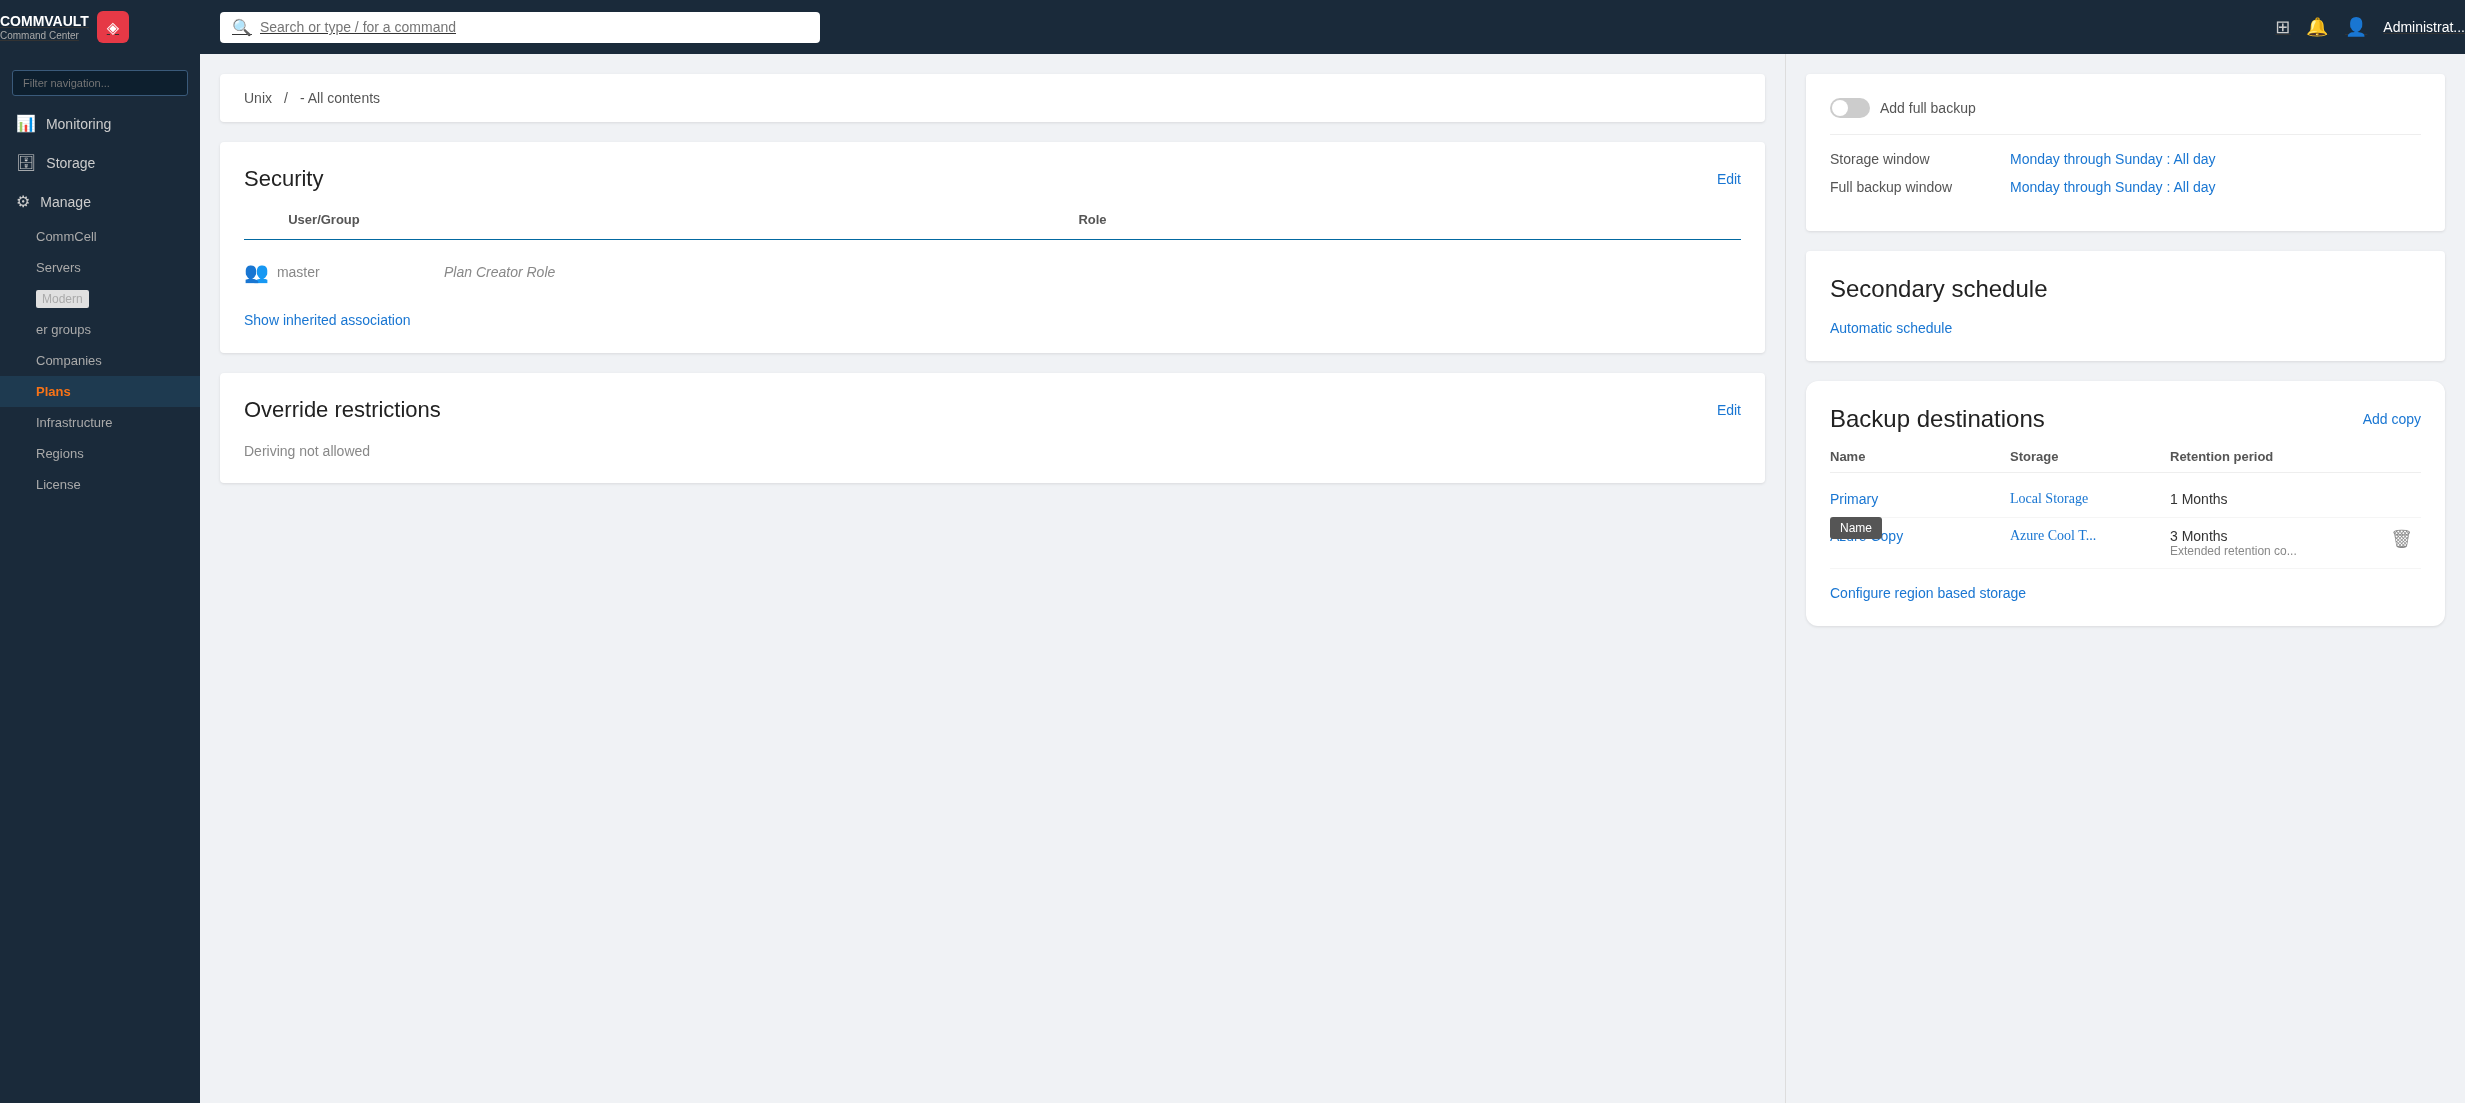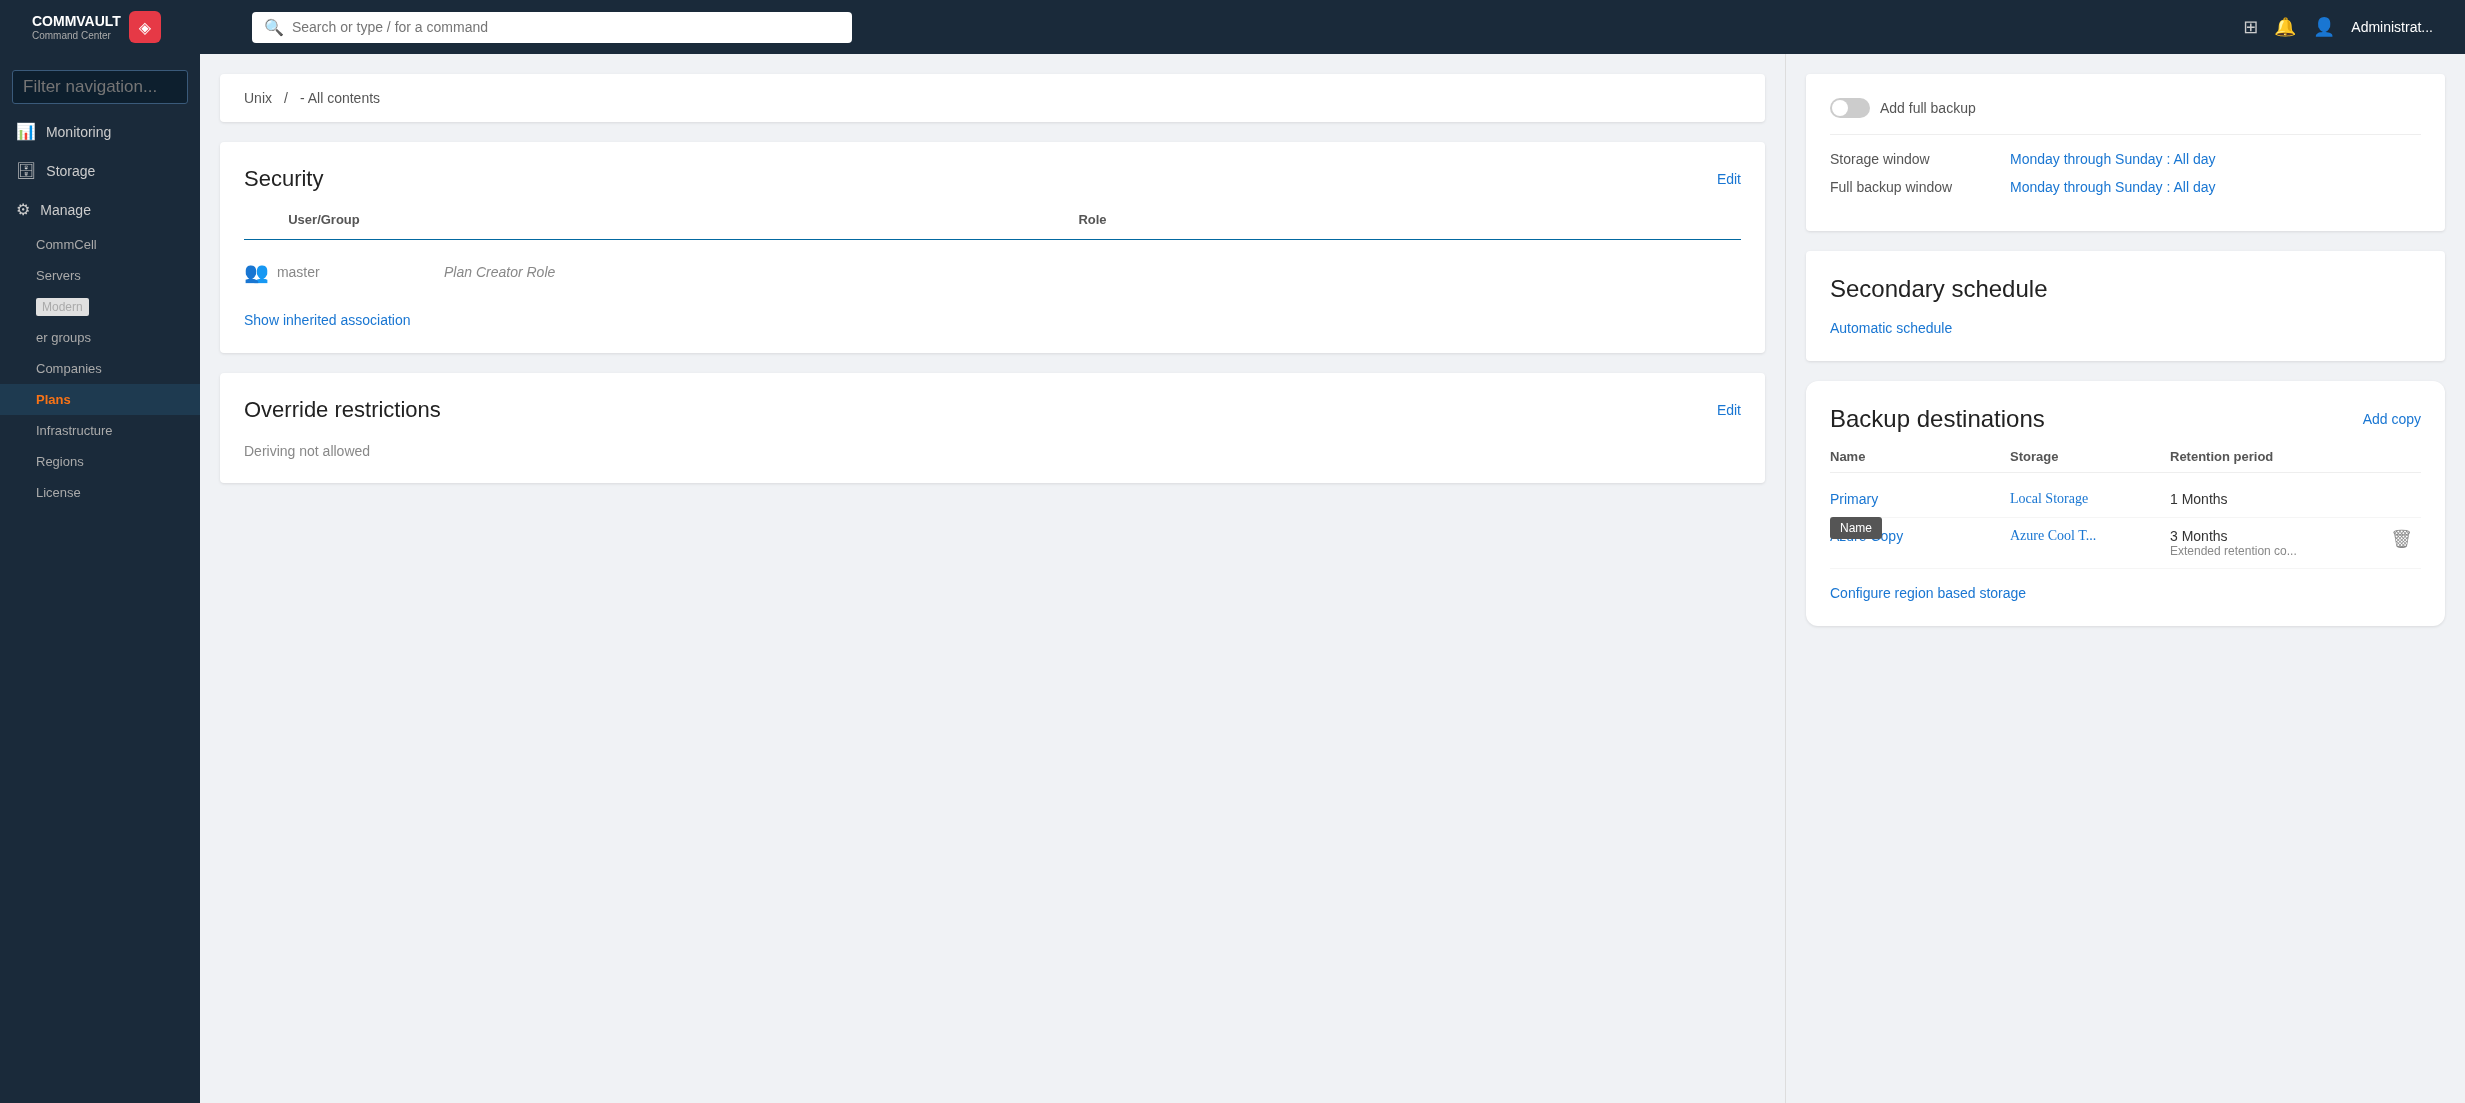--- a/index.html
+++ b/index.html
@@ -4,24 +4,25 @@
   <style>
     * { box-sizing: border-box; margin: 0; padding: 0; }
     body { font-family: Arial, sans-serif; background: #f0f2f5; color: #333; height: 1103px; overflow: hidden; }
 
     
     .topbar {
       display: flex;
       align-items: center;
       background: #1a2a3a;
       height: 54px;
-      padding: 0 32px;
+      padding: 0 0;
       position: fixed;
       top: 0; left: 0; right: 0;
       z-index: 100;
+      text-decoration: underline;
     }
     .logo-area {
       display: flex;
       align-items: center;
       min-width: 200px;
     }
     .logo-text {
       color: white;
       font-size: 14px;
       font-weight: bold;
@@ -90,21 +91,21 @@
       background: #1a2a3a;
       overflow-y: auto;
       padding-top: 8px;
     }
     .sidebar-filter {
       margin: 8px 12px;
       background: #0d1f2e;
       border: 1px solid #3a5a7a;
       color: white;
       padding: 6px 10px;
-      font-size: 17px;
+      font-size: 11px;
       border-radius: 3px;
       width: calc(100% - 24px);
     }
     .sidebar-item {
       display: flex;
       align-items: center;
       padding: 10px 16px;
       color: #ccc;
       font-size: 14px;
       cursor: pointer;

